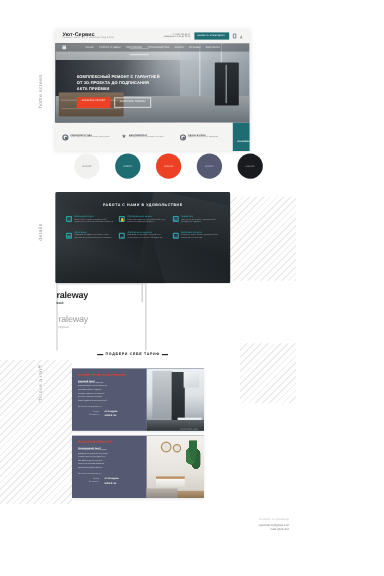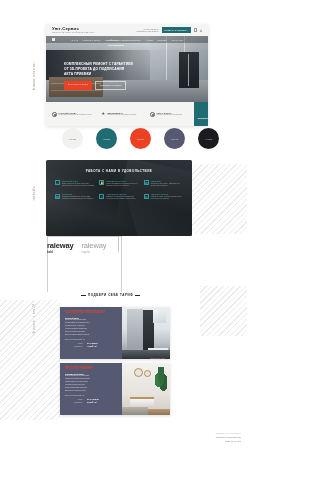--- a/index.html
+++ b/index.html
@@ -240,21 +240,21 @@
   .dp-txt { display: flex; flex-direction: column; gap: .8px; }
   .dp-txt b { font-size: 2.1px; color: #2f9aa0; font-weight: bold; letter-spacing: .08px; }
   .dp-txt span { font-size: 1.6px; color: #9aa3a6; line-height: 1.4; }
 
   .dp-connector {
     position: absolute; left: 118px; top: 236px;
     width: .5px; height: 16px; background: #c9c9cc;
   }
 
   
-  .typo { position: absolute; left: 47px; top: 242px; display: flex; gap: 8px; align-items: flex-end; }
+  .typo { position: absolute; left: 47px; top: 242px; display: flex; gap: 8px; align-items: flex-end; flex-direction: column; }
   .typo-col { display: flex; flex-direction: column; }
   .typo-word { font-size: 7.5px; line-height: 1; letter-spacing: -.15px; }
   .typo-word.bold { font-weight: bold; color: #1d2024; }
   .typo-word.reg { font-weight: normal; color: #9d9da3; }
   .typo-lab { font-size: 2.6px; margin-top: 1.4px; letter-spacing: .1px; }
   .typo-lab.bold { font-weight: bold; color: #1d2024; }
   .typo-lab.reg { color: #a5a5ab; }
 
   .typo-bracket {
     position: absolute; left: 47px; top: 236px;

